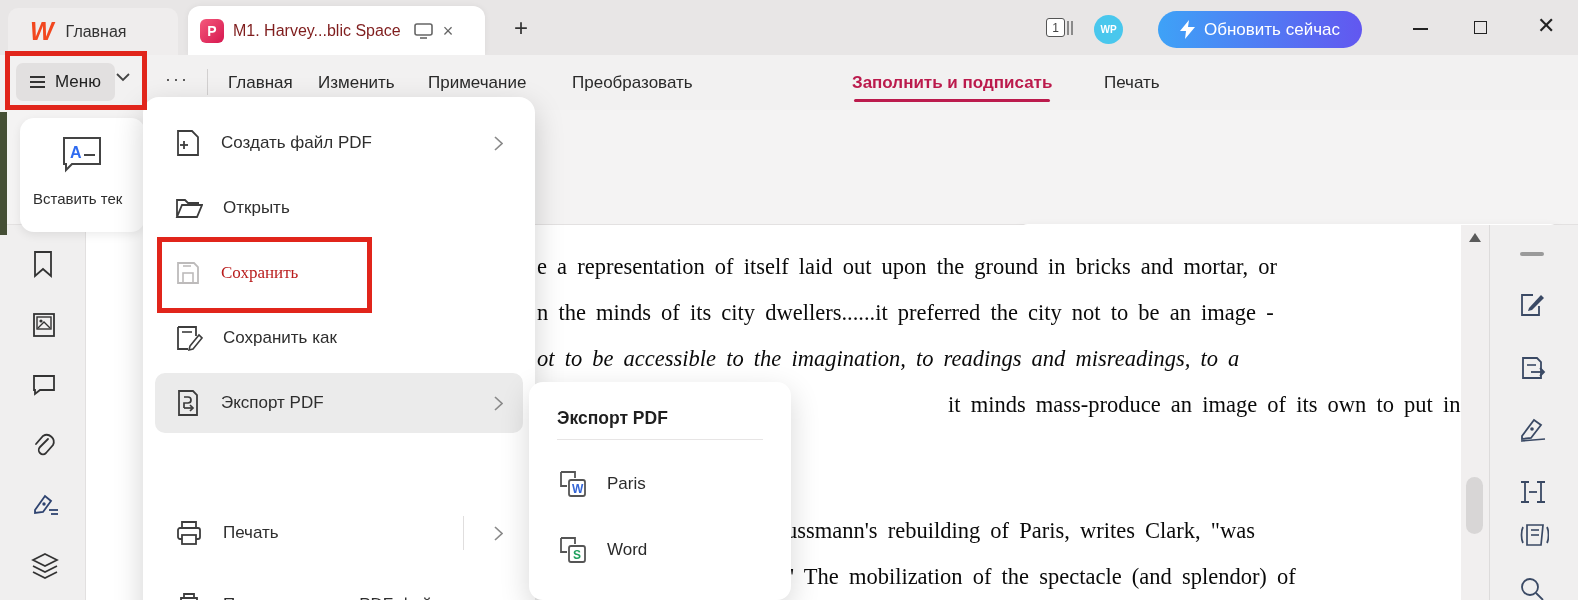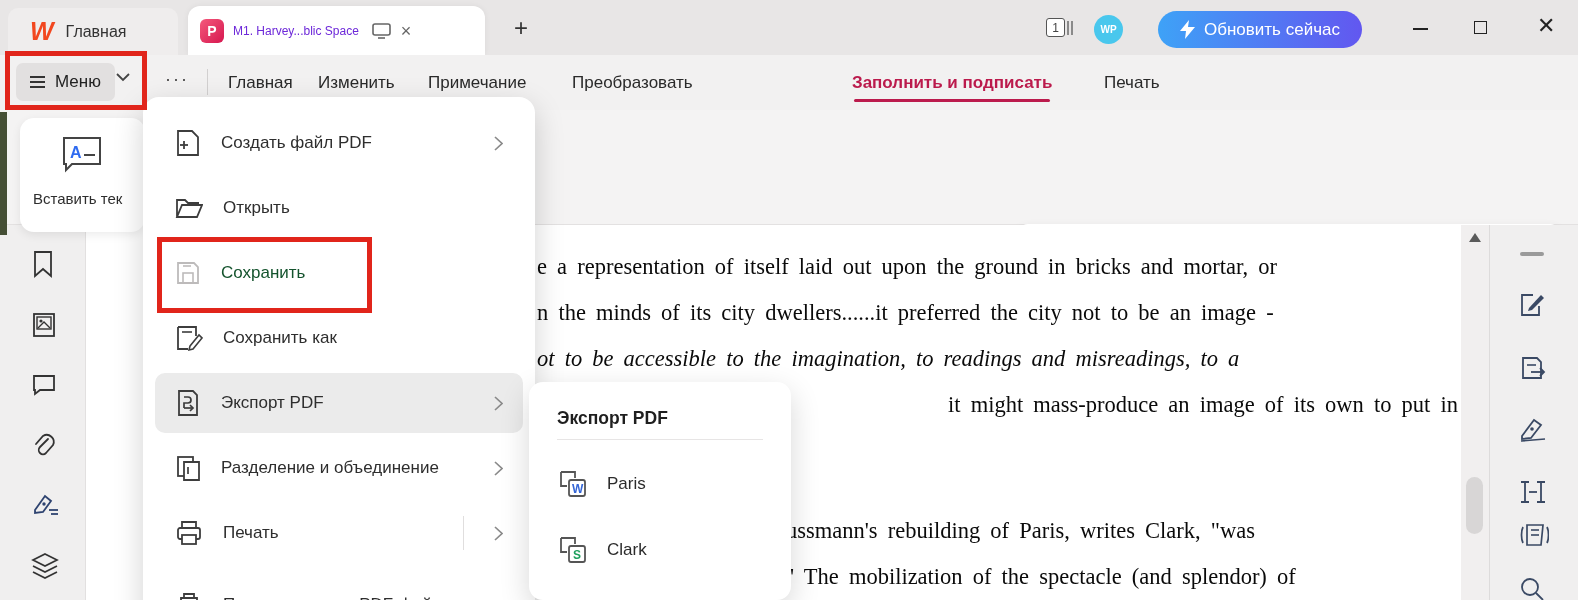--- a/index.html
+++ b/index.html
@@ -14,21 +14,21 @@
   #tabbar { left:0; top:0; width:1578px; height:55px; background:#e8e6e6; }
   .home-tab { left:8px; top:8px; width:170px; height:47px; background:#efeded;
     border-radius:10px 10px 0 0; display:flex; align-items:center; gap:12px; padding-left:22px; }
   .wps-logo { font-weight:800; font-style:italic; font-size:25px; color:#f2471f; line-height:1; }
   .tab-label { font-size:16px; color:#333; }
   .doc-tab { left:188px; top:6px; width:297px; height:49px; background:#ffffff;
     border-radius:12px 12px 0 0; display:flex; align-items:center; gap:9px; padding:0 12px;
     box-shadow:0 0 6px rgba(0,0,0,.06); }
   .pdf-badge { width:24px; height:24px; border-radius:6px; background:linear-gradient(135deg,#f4597c,#d6174f);
     color:#fff; font-weight:800; font-size:14px; display:flex; align-items:center; justify-content:center; }
-  .doc-title { font-size:12px; color:#6d28d9; white-space:nowrap; }
+  .doc-title { font-size:16px; color:#7f1d1d; white-space:nowrap; }
   .tab-tools { display:flex; align-items:center; gap:10px; margin-left:4px; color:#666; }
   .plus-btn { left:514px; top:16px; font-size:24px; color:#333; line-height:1; }
   .win-badge { left:1046px; top:18px; display:flex; align-items:center; gap:2px; }
   .win-badge .sq { width:19px; height:19px; border:1.6px solid #555; border-radius:3px;
     font-size:12px; color:#444; display:flex; align-items:center; justify-content:center; background:#fff; }
   .win-badge .bars { display:flex; gap:2px; }
   .win-badge .bars i { width:2px; height:14px; background:#8a8a8a; display:block; }
   .avatar { left:1094px; top:15px; width:29px; height:29px; border-radius:50%; background:#49c7ed;
     color:#fff; font-size:10px; font-weight:700; display:flex; align-items:center; justify-content:center; }
   .upgrade { left:1158px; top:11px; height:37px; padding:0 22px; border-radius:19px;
@@ -83,21 +83,21 @@
   .right-rail { left:1489px; top:225px; width:89px; height:375px; background:#f0efef; border-left:1px solid #dddbdb; }
   .rr-ic { left:1519px; color:#3a4964; }
   .drag-dash { left:1520px; top:252px; width:24px; height:4px; background:#9a9a9a; border-radius:2px; }
 
   
   #filemenu { left:143px; top:97px; width:392px; height:578px; background:#fff;
     border-radius:16px 16px 0 0; box-shadow:0 10px 30px rgba(0,0,0,.18); }
   .fm-row { position:absolute; left:12px; width:368px; height:60px; display:flex; align-items:center;
     gap:20px; padding:0 20px; border-radius:10px; font-size:17px; color:#2e2e2e; }
   .fm-row.hovered { background:#ebebeb; }
-  .fm-row.disabled { color:#14532d; }
+  .fm-row.disabled { color:#b91c1c;font-family:Liberation Serif, serif; }
   .fm-label { flex:1; white-space:nowrap; }
   .fm-div { width:1px; height:34px; background:#e0dede; margin-right:10px; }
   svg.mi { flex:0 0 auto; }
 
   
   #submenu { left:529px; top:382px; width:262px; height:218px; background:#fff; border-radius:14px;
     box-shadow:0 10px 30px rgba(0,0,0,.16); }
   .sm-title { position:absolute; left:28px; top:26px; font-size:17.5px; font-weight:700; color:#1f1f1f; }
   .sm-div { position:absolute; left:28px; top:57px; width:206px; height:1px; background:#e7e5e5; }
   .sm-row { position:absolute; left:14px; width:234px; height:52px; display:flex; align-items:center;
@@ -238,21 +238,21 @@
     </div>
   </div>
 
   <div id="main" class="abs">
     <div class="abs page" style="position:static;"></div>
   </div>
 
   <span class="abs doc-line" style="left:537px;top:254px;">e a representation of itself laid out upon the ground in bricks and mortar, or</span>
   <span class="abs doc-line" style="left:537px;top:300px;">n the minds of its city dwellers......it preferred the city not to be an image -</span>
   <span class="abs doc-line" style="left:537px;top:346px;font-style:italic;">ot to be accessible to the imagination, to readings and misreadings, to a</span>
-  <span class="abs doc-line" style="left:948px;top:392px;">it might mass-produce an image of its own to put in</span>
+  <span class="abs doc-line" style="left:948px;top:392px;">it minds mass-produce an image of its own to put in</span>
   <span class="abs doc-line" style="left:786px;top:518px;">ussmann's rebuilding of Paris, writes Clark, "was</span>
   <span class="abs doc-line" style="left:790px;top:564px;">' The mobilization of the spectacle (and splendor) of</span>
 
   <div class="abs scrolltrack"></div>
   <div class="abs scroll-up"></div>
   <div class="abs scroll-thumb"></div>
 
   <div class="abs left-rail"></div>
   <svg class="abs rail-ic" style="top:250px;" width="24" height="28" viewBox="0 0 24 28">
     <path d="M4 2 H20 V26 L12 19 L4 26 Z" fill="none" stroke="#333" stroke-width="1.8"></path>
@@ -371,31 +371,20 @@
         <path d="M9 8 H13 A3 3 0 0 1 13 14 H9 V19" fill="none" stroke="#3d3d3d" stroke-width="1.7"></path>
         <line x1="9" y1="19" x2="18" y2="19" stroke="#3d3d3d" stroke-width="1.7"></line>
         <polyline points="15,16 18,19 15,22" fill="none" stroke="#3d3d3d" stroke-width="1.7"></polyline>
       </svg>
       <span class="fm-label">Экспорт PDF</span>
       <svg width="9" height="15" viewBox="0 0 9 15">
           <polyline points="1,1 8,7.5 1,14" fill="none" stroke="#8a8a8a" stroke-width="1.7"></polyline>
         </svg>
     </div>
 
-    <div class="fm-row" style="top:341px;">
-      <svg class="mi" width="26" height="28" viewBox="0 0 26 28">
-        <rect x="3" y="3" width="15" height="19" fill="none" stroke="#3d3d3d" stroke-width="1.8"></rect>
-        <path d="M9 8 H24 V26 H9 Z" fill="#fff" stroke="#3d3d3d" stroke-width="1.8"></path>
-        <line x1="13" y1="13" x2="13" y2="20" stroke="#3d3d3d" stroke-width="1.7"></line>
-      </svg>
-      <span class="fm-label">Разделение и объединение</span>
-      <svg width="9" height="15" viewBox="0 0 9 15">
-          <polyline points="1,1 8,7.5 1,14" fill="none" stroke="#8a8a8a" stroke-width="1.7"></polyline>
-        </svg>
-    </div>
 
     <div class="fm-row" style="top:406px;">
       <svg class="mi" width="28" height="26" viewBox="0 0 28 26">
         <path d="M7 8 V2 H21 V8" fill="none" stroke="#3d3d3d" stroke-width="1.8"></path>
         <rect x="3" y="8" width="22" height="11" rx="2" fill="none" stroke="#3d3d3d" stroke-width="1.8"></rect>
         <rect x="7" y="15" width="14" height="9" fill="#fff" stroke="#3d3d3d" stroke-width="1.8"></rect>
       </svg>
       <span class="fm-label">Печать</span>
       <span class="fm-div"></span>
       <svg width="9" height="15" viewBox="0 0 9 15">
@@ -424,20 +413,20 @@
         <text x="15" y="25" font-size="12" font-weight="bold" fill="#3566d6" font-family="Liberation Sans, sans-serif">W</text>
       </svg>
       <span>Paris</span>
     </div>
     <div class="sm-row" style="top:142px;">
       <svg width="32" height="32" viewBox="0 0 32 32">
         <path d="M4 4 H18 V10 M4 4 V18 H10" fill="none" stroke="#555" stroke-width="1.8"></path>
         <rect x="12" y="12" width="16" height="16" rx="2" fill="#fff" stroke="#555" stroke-width="1.8"></rect>
         <text x="16" y="25" font-size="12" font-weight="bold" fill="#1fa05e" font-family="Liberation Sans, sans-serif">S</text>
       </svg>
-      <span>Clark</span>
+      <span>Word</span>
     </div>
   </div>
 
   <div id="red-menu" class="abs red-box"></div>
   <div id="red-save" class="abs red-box"></div>
 
 </div>
 
 </body></html>

